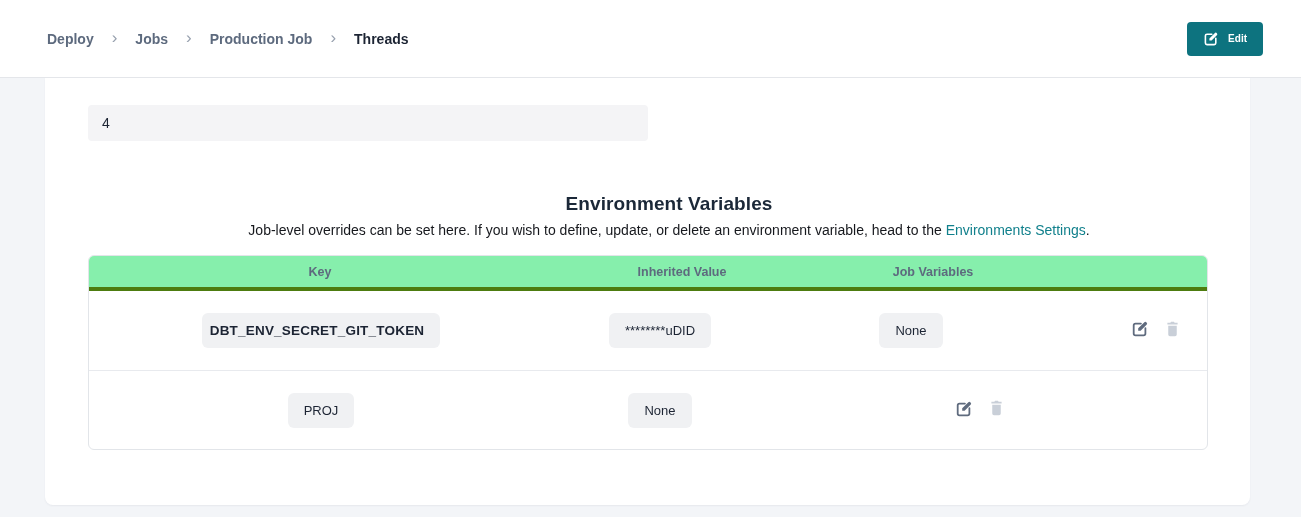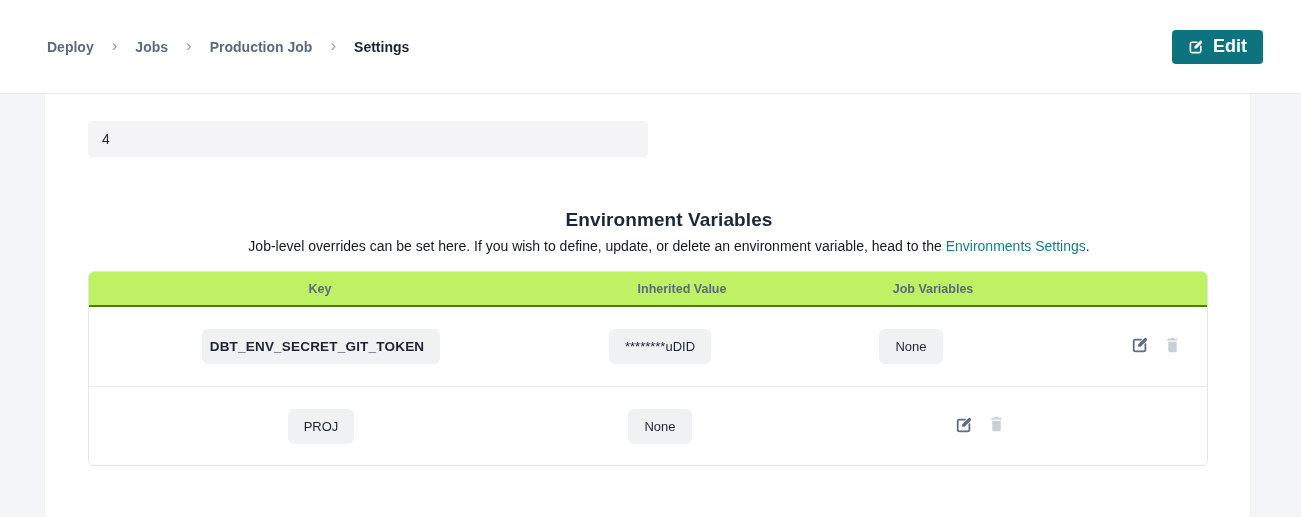--- a/index.html
+++ b/index.html
@@ -5,21 +5,21 @@
   * { margin: 0; padding: 0; box-sizing: border-box; }
   html, body { width: 1301px; height: 517px; overflow: hidden; }
   body {
     font-family: "Liberation Sans", sans-serif;
     background: #f3f5f8;
     color: #1c2433;
   }
 
   
   .top-header {
-    height: 94px;
+    height: 78px;
     background: #ffffff;
     border-bottom: 1px solid #e4e6ea;
     display: flex;
     align-items: center;
     justify-content: space-between;
     padding: 0 38px 0 47px;
   }
   .breadcrumb { display: flex; align-items: center; gap: 18px; }
   .crumb {
     font-size: 14px;
@@ -40,21 +40,21 @@
     display: flex;
     align-items: center;
     gap: 9px;
     background: #0d737f;
     color: #ffffff;
     border: none;
     border-radius: 4px;
     height: 34px;
     padding: 0 16px;
     font-family: "Liberation Sans", sans-serif;
-    font-size: 18px;
+    font-size: 10px;
     font-weight: 700;
     cursor: pointer;
   }
   .edit-btn svg { display: block; }
 
   
   .content { height: 439px; }
   .card {
     margin-left: 45px;
     width: 1205px;
@@ -109,22 +109,22 @@
     background: #ffffff;
     overflow: hidden;
   }
   .thead, .trow {
     display: grid;
     grid-template-columns: 440px 262px 240px 1fr;
     align-items: center;
   }
   .thead {
     height: 35px;
-    background: #bef264;
-    border-bottom: 2px solid #4d7c0f;
+    background: #86efac;
+    border-bottom: 4px solid #4d7c0f;
   }
   .th {
     font-size: 12.5px;
     font-weight: 700;
     color: #5d6a7e;
     padding-left: 44px;
   }
   .th:first-child { padding-left: 22px; }
   .trow { height: 79px; }
   .trow + .trow { border-top: 1px solid #e8eaee; }
@@ -161,21 +161,21 @@
 <body>
 
 <header class="top-header">
   <nav class="breadcrumb">
     <span class="crumb">Deploy</span>
     <span class="crumb-sep">›</span>
     <span class="crumb">Jobs</span>
     <span class="crumb-sep">›</span>
     <span class="crumb">Production Job</span>
     <span class="crumb-sep">›</span>
-    <span class="crumb current">Settings</span>
+    <span class="crumb current">Threads</span>
   </nav>
   <button class="edit-btn">
     <span>
       <svg viewBox="0 0 20 20" width="16" height="16" aria-hidden="true">
         <path d="M11 4H5a2 2 0 0 0-2 2v9a2 2 0 0 0 2 2h9a2 2 0 0 0 2-2V9" fill="none" stroke="currentColor" stroke-width="2" stroke-linecap="round"></path>
         <path d="M17.3 2.7a1.9 1.9 0 0 0-2.7 0L8 9.3V12h2.7l6.6-6.6a1.9 1.9 0 0 0 0-2.7z" fill="currentColor"></path>
       </svg>
     </span>
     <span>Edit</span>
   </button>

